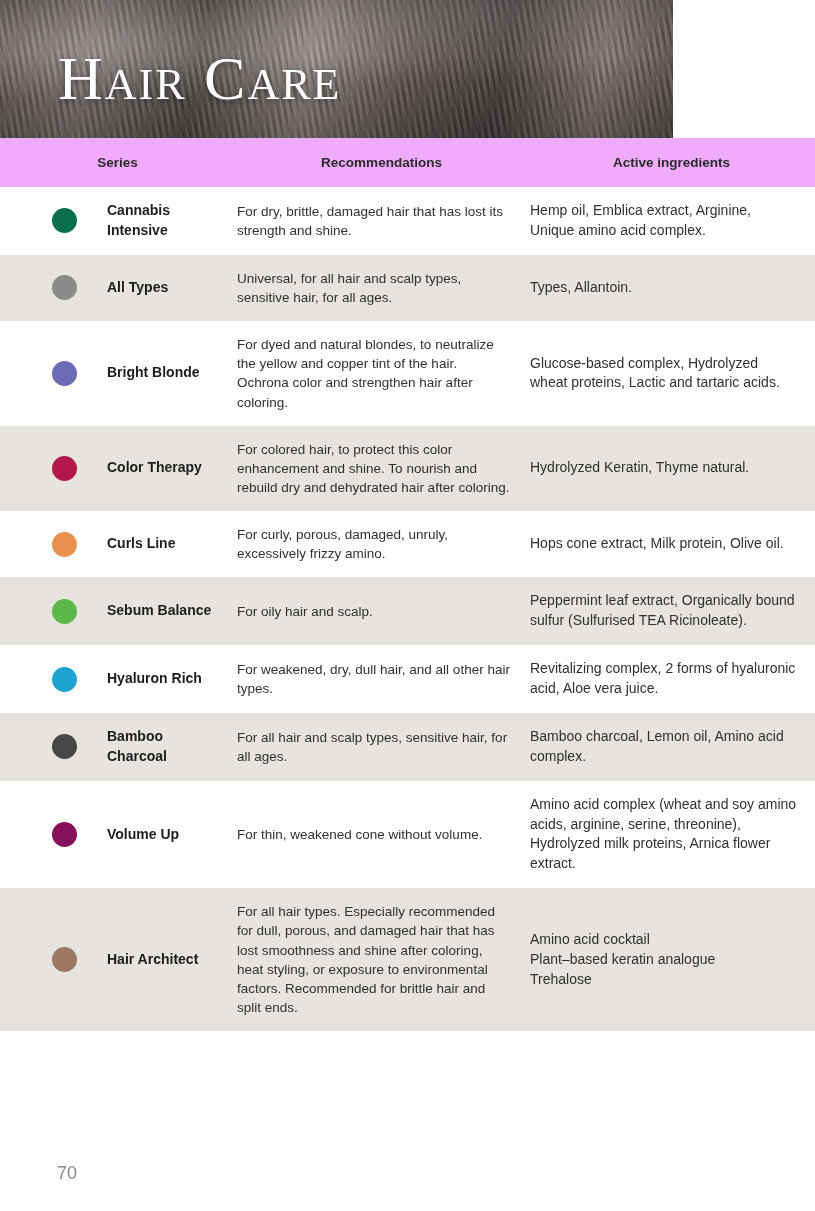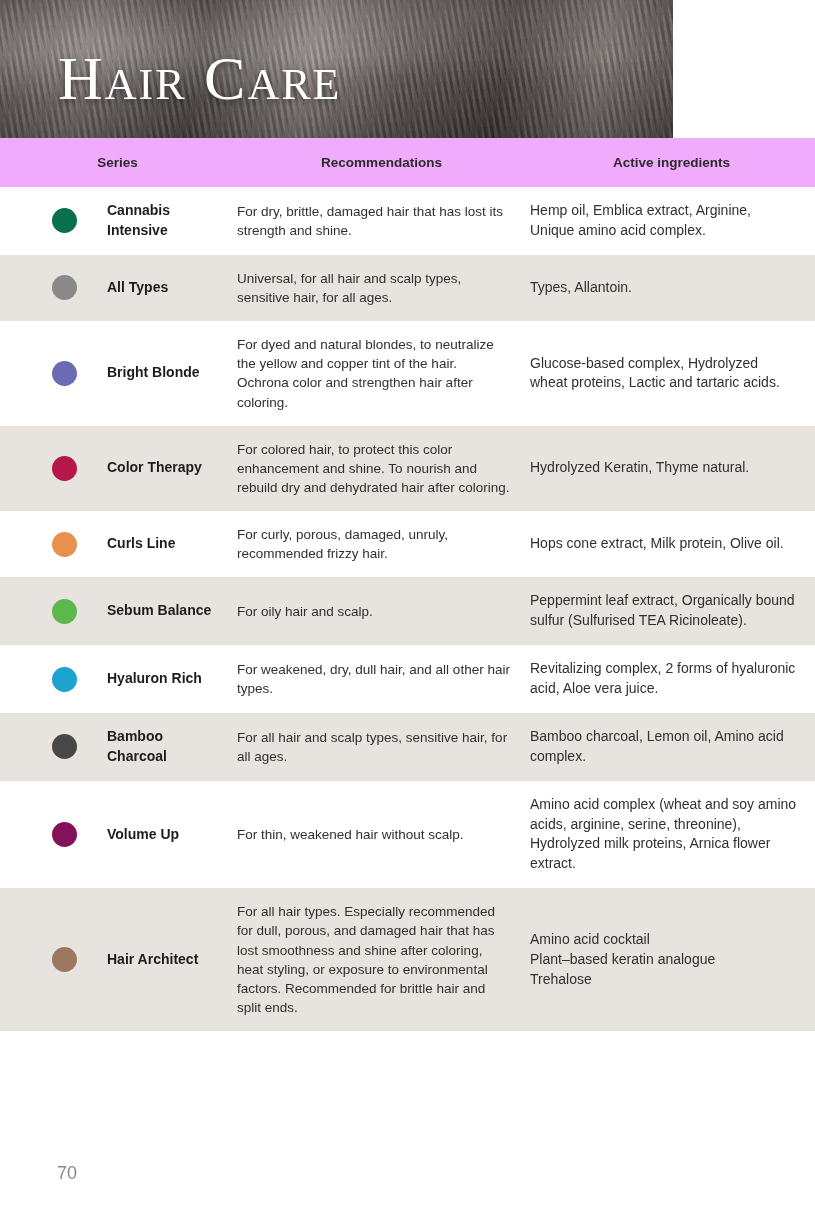--- a/index.html
+++ b/index.html
@@ -207,21 +207,21 @@
             <span class="series-name">Color Therapy</span>
           </div>
           <div class="cell cell-recs">For colored hair, to protect this color enhancement and shine. To nourish and rebuild dry and dehydrated hair after coloring.</div>
           <div class="cell cell-active" style="white-space: pre-line;">Hydrolyzed Keratin, Thyme natural.</div>
         </div>
         <div class="row light">
           <div class="cell cell-series">
             <span class="dot" style="background: rgb(232, 145, 79);"></span>
             <span class="series-name">Curls Line</span>
           </div>
-          <div class="cell cell-recs">For curly, porous, damaged, unruly, recommended frizzy hair.</div>
+          <div class="cell cell-recs">For curly, porous, damaged, unruly, excessively frizzy amino.</div>
           <div class="cell cell-active" style="white-space: pre-line;">Hops cone extract, Milk protein, Olive oil.</div>
         </div>
         <div class="row dark">
           <div class="cell cell-series">
             <span class="dot" style="background: rgb(92, 184, 74);"></span>
             <span class="series-name">Sebum Balance</span>
           </div>
           <div class="cell cell-recs">For oily hair and scalp.</div>
           <div class="cell cell-active" style="white-space: pre-line;">Peppermint leaf extract, Organically bound sulfur (Sulfurised TEA Ricinoleate).</div>
         </div>
@@ -239,21 +239,21 @@
             <span class="series-name">Bamboo Charcoal</span>
           </div>
           <div class="cell cell-recs">For all hair and scalp types, sensitive hair, for all ages.</div>
           <div class="cell cell-active" style="white-space: pre-line;">Bamboo charcoal, Lemon oil, Amino acid complex.</div>
         </div>
         <div class="row light">
           <div class="cell cell-series">
             <span class="dot" style="background: rgb(134, 17, 91);"></span>
             <span class="series-name">Volume Up</span>
           </div>
-          <div class="cell cell-recs">For thin, weakened hair without scalp.</div>
+          <div class="cell cell-recs">For thin, weakened cone without volume.</div>
           <div class="cell cell-active" style="white-space: pre-line;">Amino acid complex (wheat and soy amino acids, arginine, serine, threonine), Hydrolyzed milk proteins, Arnica flower extract.</div>
         </div>
         <div class="row dark">
           <div class="cell cell-series">
             <span class="dot" style="background: rgb(156, 120, 96);"></span>
             <span class="series-name">Hair Architect</span>
           </div>
           <div class="cell cell-recs">For all hair types. Especially recommended for dull, porous, and damaged hair that has lost smoothness and shine after coloring, heat styling, or exposure to environmental factors. Recommended for brittle hair and split ends.</div>
           <div class="cell cell-active" style="white-space: pre-line;">Amino acid cocktail
 Plant–based keratin analogue

